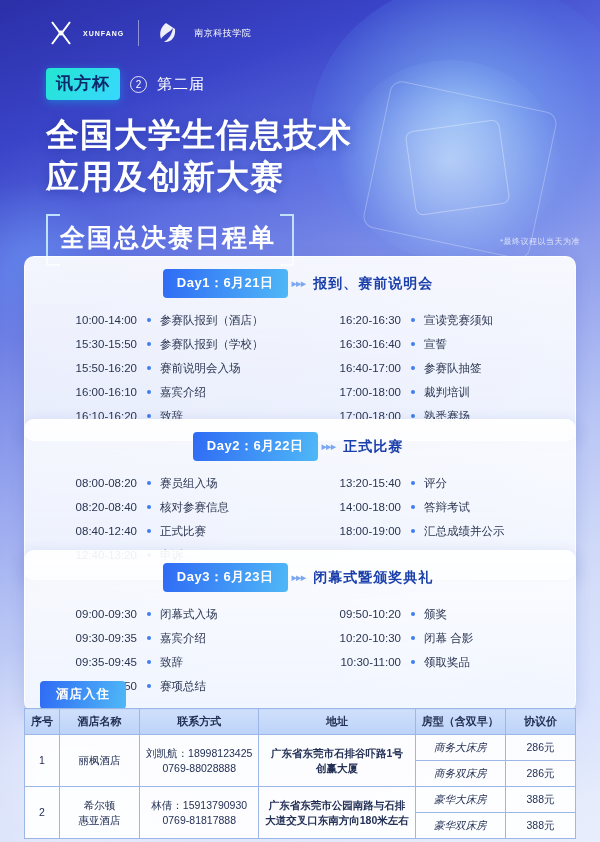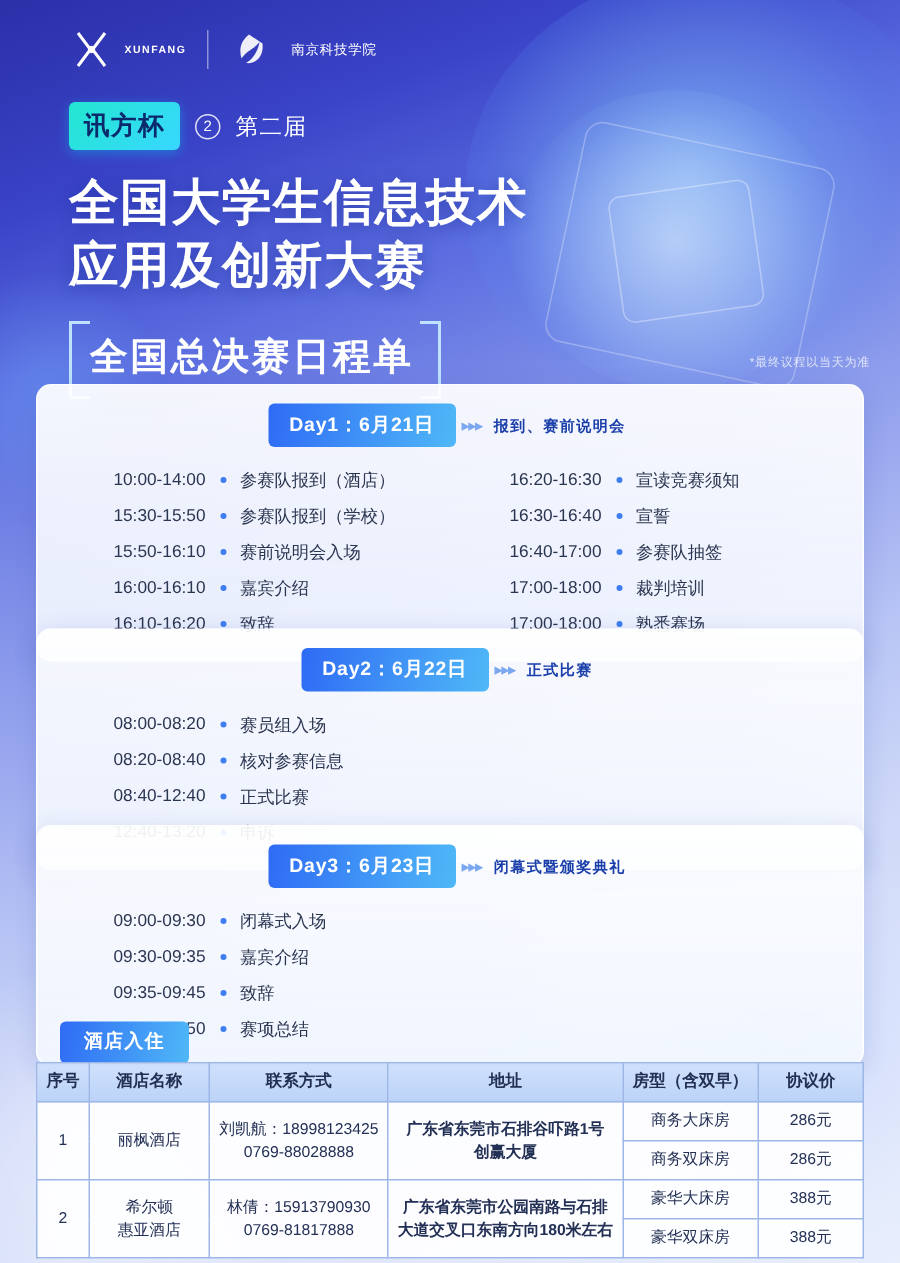--- a/index.html
+++ b/index.html
@@ -104,21 +104,21 @@
   }
   .card-head { display: flex; align-items: center; justify-content: center; }
   .day-tag {
     background: linear-gradient(100deg, #2f6bf5, #4fb8f7);
     color: #fff; font-size: 13px; font-weight: bold;
     padding: 5px 14px 6px; border-radius: 4px; letter-spacing: 0.5px;
     position: relative; left: -4px;
   }
   .head-right { display: flex; align-items: center; gap: 8px; }
   .arrows { color: #7aa7f0; font-size: 11px; letter-spacing: -1px; }
-  .head-title { color: #1b3faa; font-size: 10px; font-weight: bold; letter-spacing: 1px; font-family: Liberation Mono, monospace; }
+  .head-title { color: #1b3faa; font-size: 14px; font-weight: bold; letter-spacing: 1px; font-family: Liberation Mono, monospace; }
   .sched {
     margin-top: 10px; display: grid; grid-template-columns: 1fr 1fr;
     column-gap: 10px; row-gap: 0px;
   }
   .sched .col { display: flex; flex-direction: column; }
   .item { display: flex; align-items: center; height: 24px; font-size: 11.5px; color: #2a3550; }
   .item .time { width: 96px; text-align: right; color: #2a3550; }
   .dot {
     width: 4px; height: 4px; background: #3f7ef0; border-radius: 50%;
     margin: 0 9px 0 10px; flex: none;
@@ -144,21 +144,21 @@
     line-height: 15px;
   }
   table.hotel thead th {
     background: linear-gradient(180deg, #cfe0fb, #bcd3f8);
     font-weight: bold; height: 26px; font-size: 11px;
   }
   td.no { width: 34px; }
   td.hname { width: 78px; }
   td.contact { width: 116px; }
   td.addr { width: 152px; font-weight: bold; }
-  td.rtype { width: 88px; }
+  td.rtype { width: 88px; font-style: italic; }
   td.price { width: 68px; }
 </style>
 </head>
 <body>
 
 <div class="page">
   <div class="glow g1"></div>
   <div class="glow g2"></div>
   <div class="glow g3"></div>
   <div class="glow g4"></div>
@@ -218,21 +218,21 @@
             <span class="time">10:00-14:00</span>
             <span class="dot"></span>
             <span class="label">参赛队报到（酒店）</span>
           </div>
         <div class="item">
             <span class="time">15:30-15:50</span>
             <span class="dot"></span>
             <span class="label">参赛队报到（学校）</span>
           </div>
         <div class="item">
-            <span class="time">15:50-16:10</span>
+            <span class="time">15:50-16:20</span>
             <span class="dot"></span>
             <span class="label">赛前说明会入场</span>
           </div>
         <div class="item">
             <span class="time">16:00-16:10</span>
             <span class="dot"></span>
             <span class="label">嘉宾介绍</span>
           </div>
         <div class="item">
             <span class="time">16:10-16:20</span>
@@ -294,20 +294,37 @@
             <span class="time">08:40-12:40</span>
             <span class="dot"></span>
             <span class="label">正式比赛</span>
           </div>
         <div class="item">
             <span class="time">12:40-13:20</span>
             <span class="dot"></span>
             <span class="label">申诉</span>
           </div>
       </div>
+      <div class="col">
+        <div class="item">
+            <span class="time">13:20-15:40</span>
+            <span class="dot"></span>
+            <span class="label">评分</span>
+          </div>
+        <div class="item">
+            <span class="time">14:00-18:00</span>
+            <span class="dot"></span>
+            <span class="label">答辩考试</span>
+          </div>
+        <div class="item">
+            <span class="time">18:00-19:00</span>
+            <span class="dot"></span>
+            <span class="label">汇总成绩并公示</span>
+          </div>
+      </div>
     </div>
   </div>
 
   <div class="card" id="card2" style="top:550px;">
     <div class="card-head">
       <span class="day-tag">Day3：6月23日</span>
       <span class="head-right">
         <span class="arrows">▸▸▸</span>
         <span class="head-title">闭幕式暨颁奖典礼</span>
       </span>
@@ -326,20 +343,37 @@
           </div>
         <div class="item">
             <span class="time">09:35-09:45</span>
             <span class="dot"></span>
             <span class="label">致辞</span>
           </div>
         <div class="item">
             <span class="time">09:45-09:50</span>
             <span class="dot"></span>
             <span class="label">赛项总结</span>
+          </div>
+      </div>
+      <div class="col">
+        <div class="item">
+            <span class="time">09:50-10:20</span>
+            <span class="dot"></span>
+            <span class="label">颁奖</span>
+          </div>
+        <div class="item">
+            <span class="time">10:20-10:30</span>
+            <span class="dot"></span>
+            <span class="label">闭幕 合影</span>
+          </div>
+        <div class="item">
+            <span class="time">10:30-11:00</span>
+            <span class="dot"></span>
+            <span class="label">领取奖品</span>
           </div>
       </div>
     </div>
   </div>
 
   <div class="hotel-tag" style="top:681px;">酒店入住</div>
 
   <table class="hotel" style="top:708px;">
     <thead>
       <tr>

